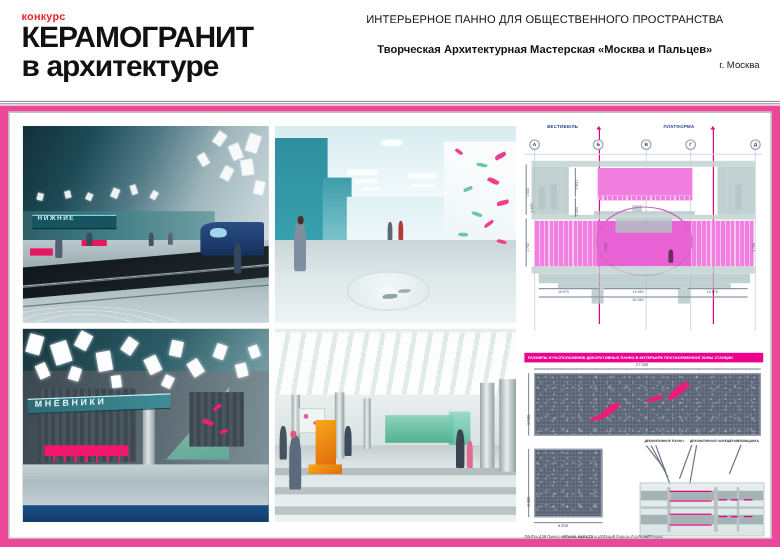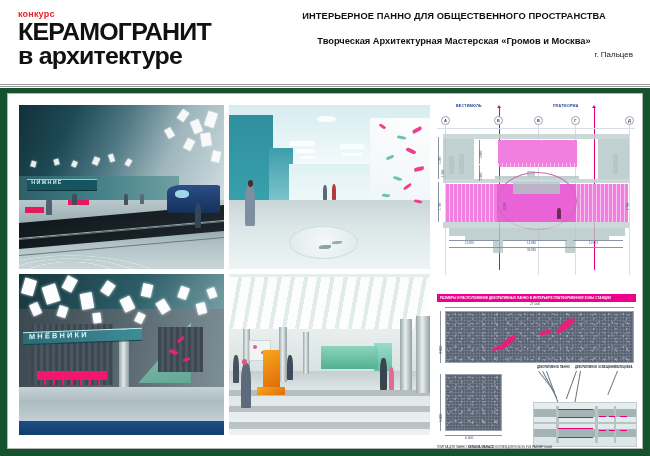--- a/index.html
+++ b/index.html
@@ -2,42 +2,42 @@
 <html><head>
 <meta charset="utf-8">
 <style>
   * { box-sizing: border-box; margin: 0; padding: 0; }
   html, body {
     width: 650px; height: 456px;
     background: #ffffff;
     font-family: "Liberation Sans", sans-serif;
     overflow: hidden;
   }
-  #sheet { position: relative; width: 650px; height: 456px; background:#14532d; }
+  #sheet { position: relative; width: 650px; height: 456px; background:#ec4899; }
 
   
   #header { position:absolute; left:0; top:0; width:650px; height:88px; background:#fff; }
   #brand { position:absolute; left:18px; top:8px; width:250px; }
   #brand .konkurs {
     color:#e8232a; font-weight:bold; font-size:9px; letter-spacing:0.2px;
     font-family:"Liberation Sans", sans-serif; line-height:12px;
   }
   #brand .l1 {
     color:#111; font-weight:bold; font-size:24.5px; line-height:24px;
     letter-spacing:-0.8px; font-family:"Liberation Sans", sans-serif;
     transform: scaleX(1.02); transform-origin:left center; white-space:nowrap;
   }
   #brand .l2 {
     color:#111; font-weight:bold; font-size:24.5px; line-height:24px;
     letter-spacing:-0.8px; font-family:"Liberation Sans", sans-serif;
     transform: scaleX(1.02); transform-origin:left center; white-space:nowrap;
   }
   #titles { position:absolute; left:275px; top:10px; width:358px; text-align:right; }
   #titles .t-main {
-    font-size:9.3px; font-weight:bold; color:#111; letter-spacing:0.1px;
+    font-size:9.3px; font-weight:normal; color:#111; letter-spacing:0.1px;
     line-height:12px; white-space:nowrap; text-align:center;
   }
   #titles .t-studio {
     margin-top:13px; font-size:9.3px; font-weight:bold; color:#111;
     line-height:12px; white-space:nowrap; text-align:center;
   }
   #titles .t-authors {
     margin-top:2px; font-size:9.3px; font-weight:bold; color:#111;
     line-height:12px; white-space:nowrap; text-align:right;
   }
@@ -279,22 +279,22 @@
   <div id="header">
 
     <div id="brand">
       <div class="konkurs">конкурс</div>
       <div class="l1">КЕРАМОГРАНИТ</div>
       <div class="l2">в архитектуре</div>
     </div>
 
     <div id="titles">
       <div class="t-main">ИНТЕРЬЕРНОЕ ПАННО ДЛЯ ОБЩЕСТВЕННОГО ПРОСТРАНСТВА</div>
-      <div class="t-studio">Творческая Архитектурная Мастерская «Громов и Москва»</div>
-      <div class="t-city">г. Пальцев</div>
+      <div class="t-studio">Творческая Архитектурная Мастерская «Москва и Пальцев»</div>
+      <div class="t-city">г. Москва</div>
     </div>
 
     <div class="hrule" style="top:84px"></div>
     <div class="hrule" style="top:86px"></div>
   </div>
 
   <div id="bodyframe">
 
     <div class="render" id="img1">
       <div class="i1-ceil fill" style="height:56%"></div>

